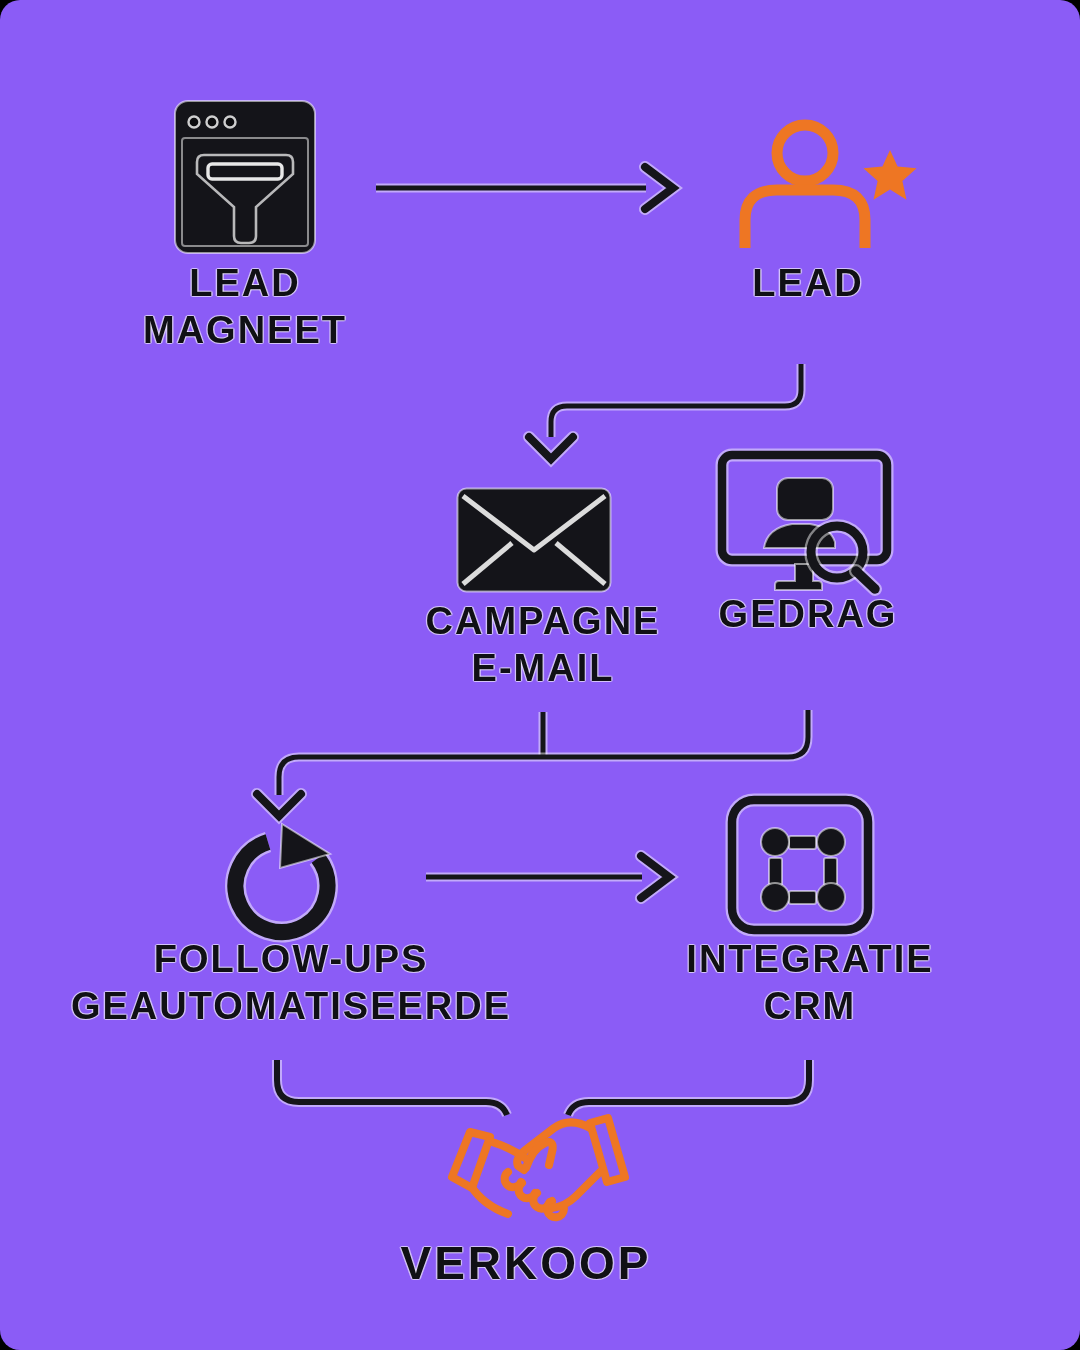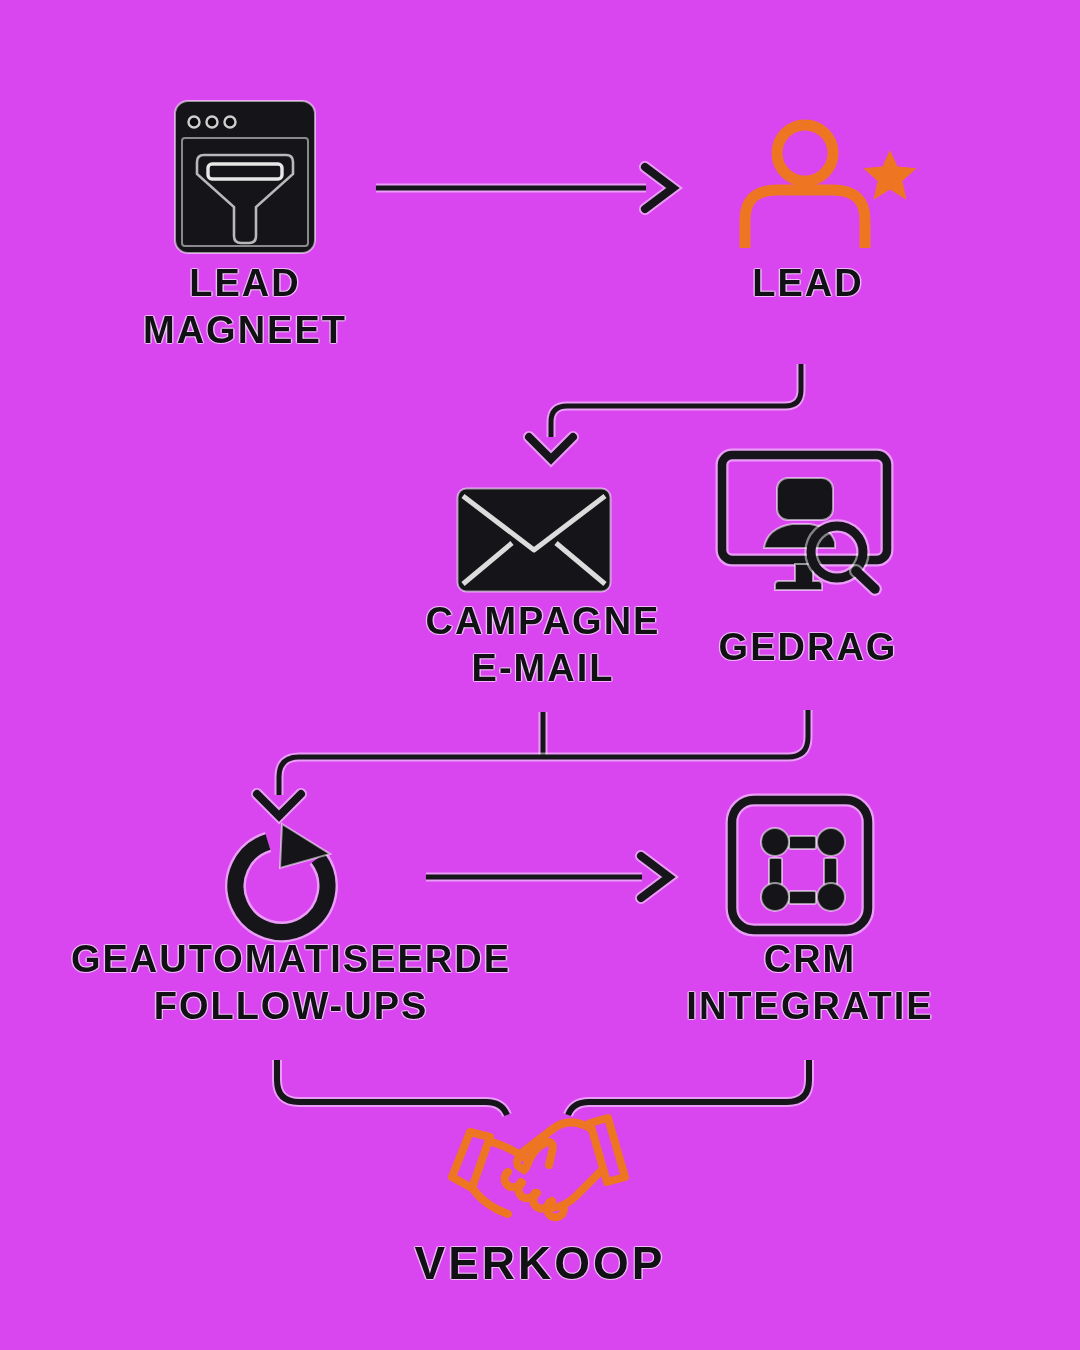--- a/index.html
+++ b/index.html
@@ -1,18 +1,18 @@
 <!DOCTYPE html>
 <html><head>
 <meta charset="utf-8">
 <style>
   html,body{margin:0;padding:0;background:#000;}
   #canvas{
     position:relative;width:1080px;height:1350px;overflow:hidden;
-    background:#d946ef;font-family:"Liberation Sans",sans-serif;
+    background:#8b5cf6;font-family:"Liberation Sans",sans-serif;border-radius:20px;
   }
   svg{position:absolute;overflow:visible;}
   
   .hW{stroke:rgba(255,255,255,.48);fill:none;}
   .hD{stroke:#15151a;fill:none;}
   .fD{fill:#141419;stroke:rgba(255,255,255,.55);stroke-width:2;}
   .wL{stroke:rgba(255,255,255,.85);fill:none;}
   .acc{stroke:#ee7623;fill:none;}
   .accF{fill:#ee7623;stroke:none;}
   .lbl{
@@ -110,49 +110,49 @@
     <rect class="hW" x="10" y="7" width="165" height="105" rx="10" stroke-width="13"></rect>
     <rect class="hD" x="10" y="7" width="165" height="105" rx="10" stroke-width="8.5"></rect>
     <rect x="65" y="30" width="56" height="42" rx="11" fill="#141419" stroke="rgba(255,255,255,.55)" stroke-width="2"></rect>
     <path d="M52,100 Q55,80 80,76 L98,76 Q118,79 123,94 L123,100 Z" fill="#141419" stroke="rgba(255,255,255,.55)" stroke-width="2"></path>
     <path d="M83,116 H101 V133 H106 Q110,133 110,137 V142 H63 V137 Q63,133 67,133 H83 Z" fill="#141419" stroke="rgba(255,255,255,.55)" stroke-width="2"></path>
     <circle class="hW" cx="125" cy="104" r="26" stroke-width="13.5"></circle>
     <circle class="hD" cx="125" cy="104" r="26" stroke-width="9"></circle>
     <path class="hW" stroke-width="14" stroke-linecap="round" d="M144,123 L163,141"></path>
     <path class="hD" stroke-width="9.5" stroke-linecap="round" d="M144,123 L163,141"></path>
   </svg>
-  <div class="lbl" style="left:808px;top:624px">
+  <div class="lbl" style="left:808px;top:591px">
     <div>GEDRAG</div>
   </div>
 
   <svg width="125" height="128" viewBox="0 0 125 128" style="left:218px;top:818px">
     <path class="hW" stroke-width="21" d="M50,24 A46,46 0 1 0 100,40"></path>
     <path class="hD" stroke-width="16" d="M50,24 A46,46 0 1 0 100,40"></path>
     <polygon points="64,6 112,36 62,50" fill="#141419" stroke="rgba(255,255,255,.55)" stroke-width="2"></polygon>
   </svg>
   <div class="lbl" style="left:291px;top:936px">
+    <div>FOLLOW-UPS</div>
     <div>GEAUTOMATISEERDE</div>
-    <div>FOLLOW-UPS</div>
   </div>
 
   <svg width="150" height="145" viewBox="0 0 150 145" style="left:726px;top:794px">
     <rect class="hW" x="6" y="6" width="136" height="130" rx="22" stroke-width="13"></rect>
     <rect class="hD" x="6" y="6" width="136" height="130" rx="22" stroke-width="8.5"></rect>
     <rect x="63" y="42" width="27" height="13" rx="2" fill="#141419" stroke="rgba(255,255,255,.55)" stroke-width="2"></rect>
     <rect x="63" y="97" width="27" height="13" rx="2" fill="#141419" stroke="rgba(255,255,255,.55)" stroke-width="2"></rect>
     <rect x="43" y="64" width="13" height="27" rx="2" fill="#141419" stroke="rgba(255,255,255,.55)" stroke-width="2"></rect>
     <rect x="98" y="64" width="13" height="27" rx="2" fill="#141419" stroke="rgba(255,255,255,.55)" stroke-width="2"></rect>
     <circle cx="49" cy="48" r="14" fill="#141419" stroke="rgba(255,255,255,.55)" stroke-width="2"></circle>
     <circle cx="105" cy="48" r="14" fill="#141419" stroke="rgba(255,255,255,.55)" stroke-width="2"></circle>
     <circle cx="49" cy="103" r="14" fill="#141419" stroke="rgba(255,255,255,.55)" stroke-width="2"></circle>
     <circle cx="105" cy="103" r="14" fill="#141419" stroke="rgba(255,255,255,.55)" stroke-width="2"></circle>
   </svg>
   <div class="lbl" style="left:810px;top:936px">
+    <div>INTEGRATIE</div>
     <div>CRM</div>
-    <div>INTEGRATIE</div>
   </div>
 
   <svg width="195" height="140" viewBox="0 0 195 140" style="left:448px;top:1108px">
     <g class="acc" stroke-width="8" stroke-linecap="round" stroke-linejoin="round">
 
       <polygon points="4,69 22,24 42,29 24,80" fill="none"></polygon>
 
       <polygon points="142,15 160,10 177,69 159,74" fill="none"></polygon>
 
       <path d="M142,20 C128,12 116,13 106,20 L80,40 C72,46 67,52 70,58 L76,62"></path>
@@ -164,17 +164,17 @@
       <path d="M23,78 C32,92 46,101 60,106"></path>
 
       <path d="M60,64 a8.5,8.5 0 1 0 13,10"></path>
       <path d="M74,75 a8.5,8.5 0 1 0 13,10"></path>
       <path d="M89,85 a8.5,8.5 0 1 0 13,9"></path>
       <path d="M104,93 a8.5,8.5 0 1 0 12,8"></path>
 
       <path d="M152,64 L128,88 C121,95 112,99 104,100"></path>
     </g>
   </svg>
-  <div class="lbl big" style="left:540px;top:1238px">
+  <div class="lbl big" style="left:526px;top:1238px">
     <div>VERKOOP</div>
   </div>
 
 </div>
 
 </body></html>

